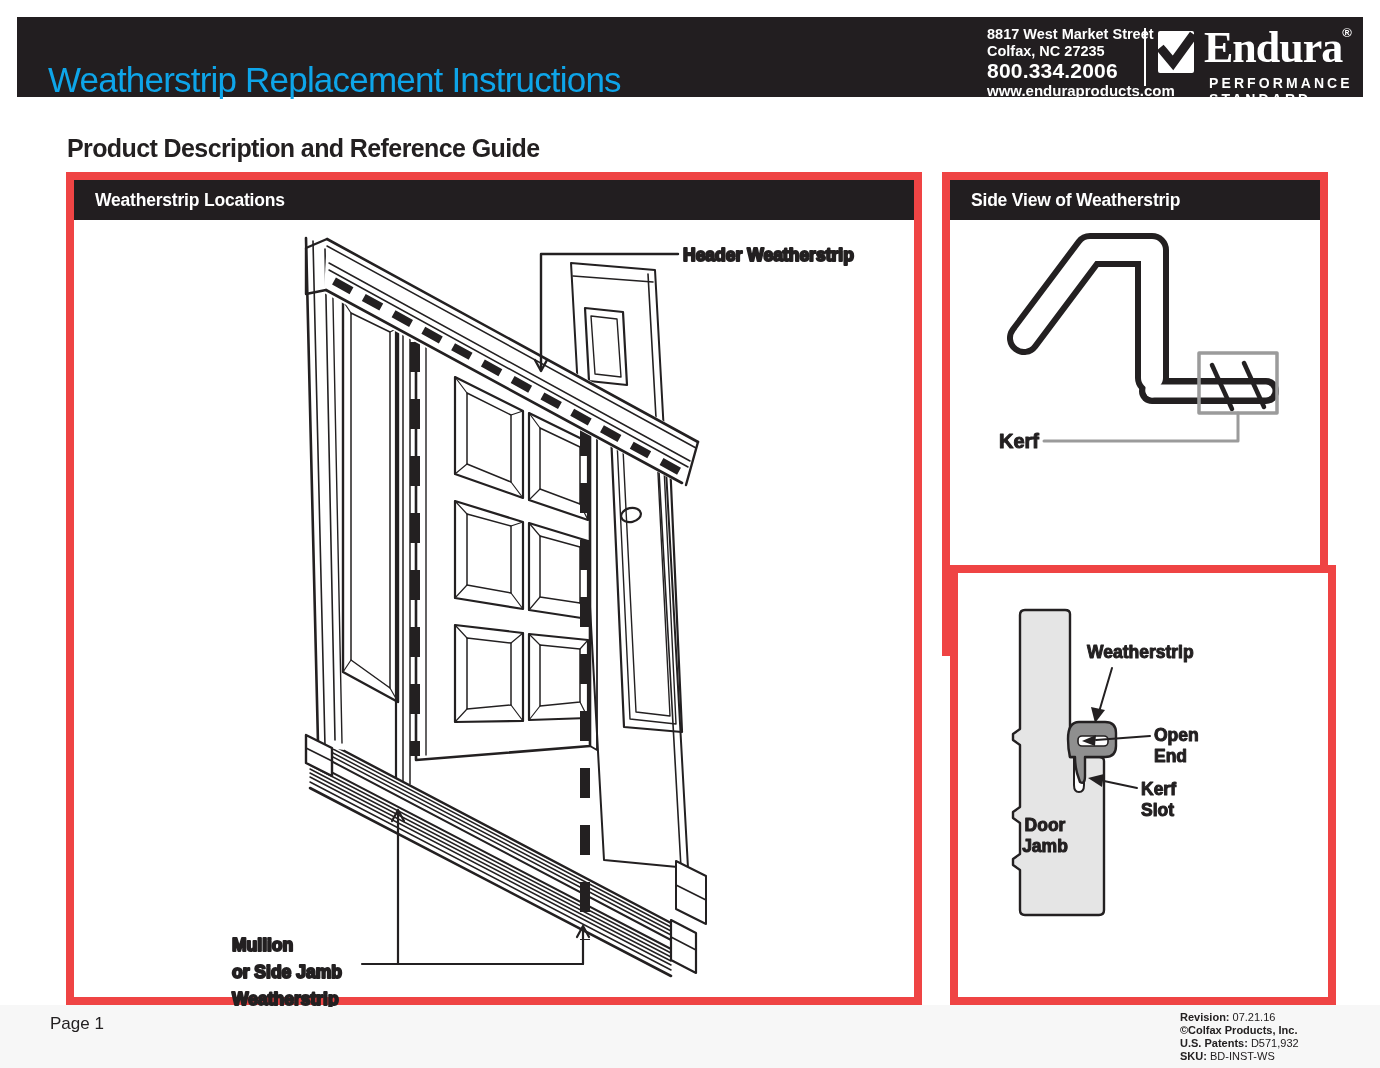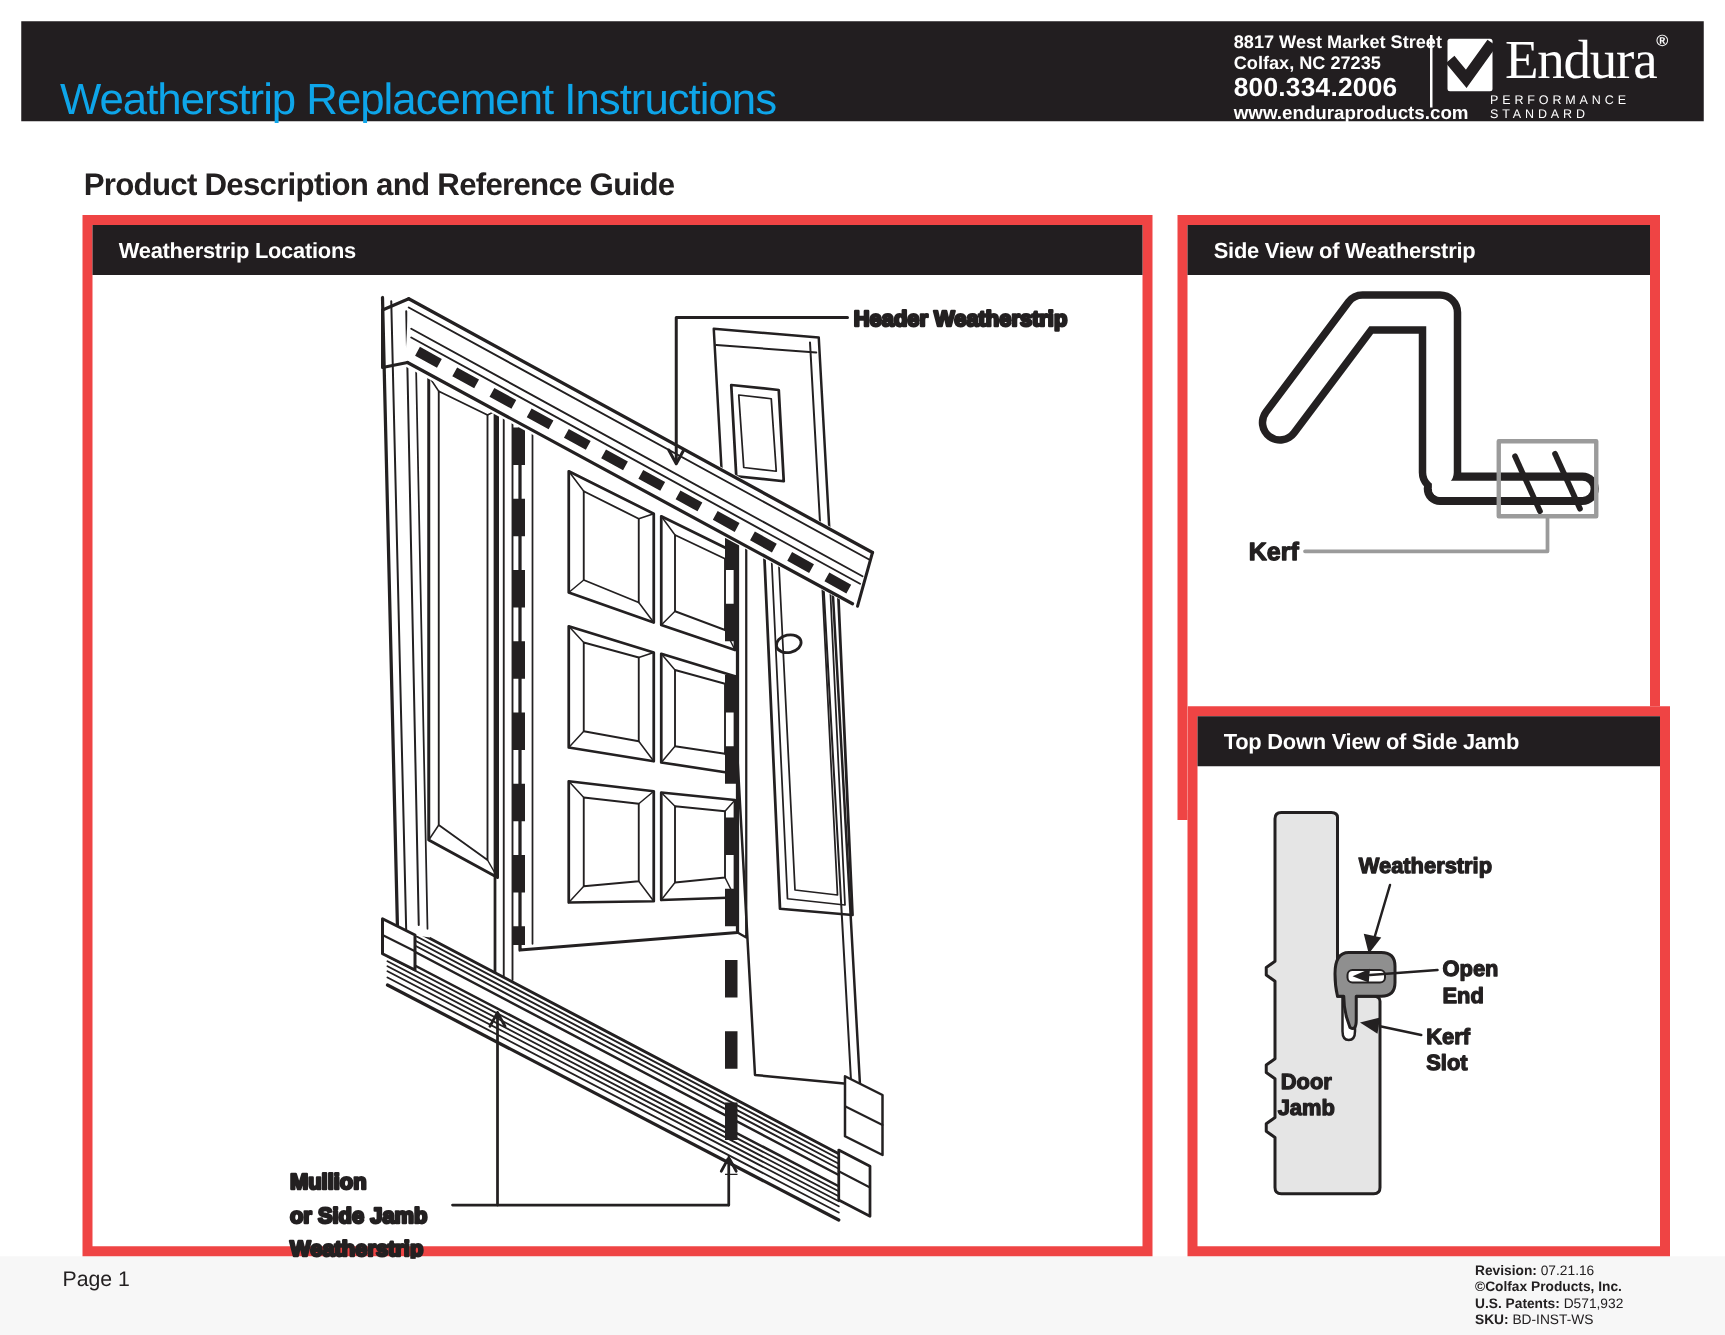--- a/index.html
+++ b/index.html
@@ -12,24 +12,24 @@
   .doc-title{position:absolute;left:31px;top:50%;transform:translateY(-50%);
              font-size:35px;font-weight:normal;letter-spacing:-0.8px;color:#0ea5e9;white-space:nowrap;}
   .contact{position:absolute;left:970px;top:9px;color:#fff;font-weight:bold;}
   .contact .addr{font-size:14.5px;line-height:16.5px;}
   .contact .phone{font-size:21px;line-height:24px;letter-spacing:.2px;}
   .contact .web{font-size:15px;line-height:16px;}
   .vdivider{position:absolute;left:1127px;top:11px;width:2px;height:58px;background:#fff;}
   .logo{position:absolute;left:1140px;top:8px;color:#fff;}
   .logo-top{display:flex;align-items:flex-start;}
   .logo-check{margin-top:5px;}
-  .brand{font-family:"Liberation Serif",serif;font-weight:normal;font-size:44px;line-height:46px;
+  .brand{font-family:"Liberation Serif",serif;font-weight:bold;font-size:44px;line-height:46px;
          letter-spacing:-1px;margin-left:9px;}
   .reg{font-size:13px;vertical-align:28px;font-family:"Liberation Sans",sans-serif;font-weight:bold;}
-  .tagline{font-size:10px;letter-spacing:3.1px;margin-top:1px;margin-left:35px;font-weight:normal;}
+  .tagline{font-size:14px;letter-spacing:3.1px;margin-top:1px;margin-left:52px;font-weight:bold;}
 
   
   .section-title{position:absolute;left:67px;top:113px;font-size:25px;font-weight:bold;letter-spacing:-0.6px;}
 
   
   .panel{position:absolute;border:8px solid #ef4444;background:#fff;box-sizing:border-box;}
   .panel-hdr{height:40px;background:#221e20;color:#fff;font-weight:bold;font-size:17.5px;
              line-height:40px;padding-left:21px;letter-spacing:-0.2px;}
   #main-panel{left:66px;top:172px;width:856px;height:833px;}
   #side-panel-1{left:942px;top:172px;width:386px;height:484px;}
@@ -212,21 +212,20 @@
         <line x1="262" y1="145" x2="282" y2="189" stroke-width="4.5"></line>
         <line x1="294" y1="143" x2="314" y2="187" stroke-width="4.5"></line>
       </g>
       <rect x="249" y="133" width="78" height="60" stroke="#9b9b9b" stroke-width="3.5"></rect>
       <path d="M288,193 L288,221 L94,221" stroke="#9b9b9b" stroke-width="3"></path>
       <text class="lbl" x="49" y="228" style="font-size:20px">Kerf</text>
     </svg>
   </section>
 
   <section class="panel" id="side-panel-2">
-    <div class="panel-hdr">Top Down View of Side Jamb</div>
 
     <svg class="draw" width="380" height="394" viewBox="0 0 380 394" fill="none" stroke="#232021" stroke-linejoin="round" stroke-linecap="round">
       <path fill="#e5e5e5" stroke-width="2.4" d="M67,37 L107,37 Q112,37 112,41 L112,184 L141,184 Q146,184 146,188 L146,337 Q146,342 141,342
                L67,342 Q62,342 62,337 L62,297 L55,292 L55,286 L62,281 L62,250 L55,245 L55,239 L62,234
                L62,172 L55,167 L55,161 L62,156 L62,42 Q62,37 67,37 Z"></path>
       <path fill="#ffffff" stroke-width="2" d="M116,184 L116,212 Q116,219 121,219 Q126,219 126,212 L126,184"></path>
       <path fill="#8f8f8f" stroke-width="2.4" d="M121,149 L147,149 Q158,149 158,160 L158,173 Q158,184 147,184 L127,184 L127,203
                Q127,212 122,209 L119,200 Q117,192 117,184 L112,184 Q110,176 110,166 Q110,149 121,149 Z"></path>
       <rect x="120" y="163" width="30" height="10" rx="4" fill="#ffffff" stroke-width="1.6"></rect>
 

